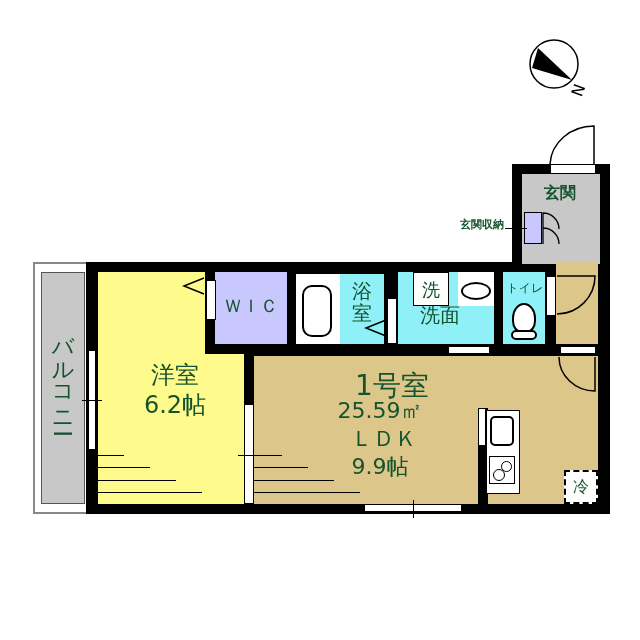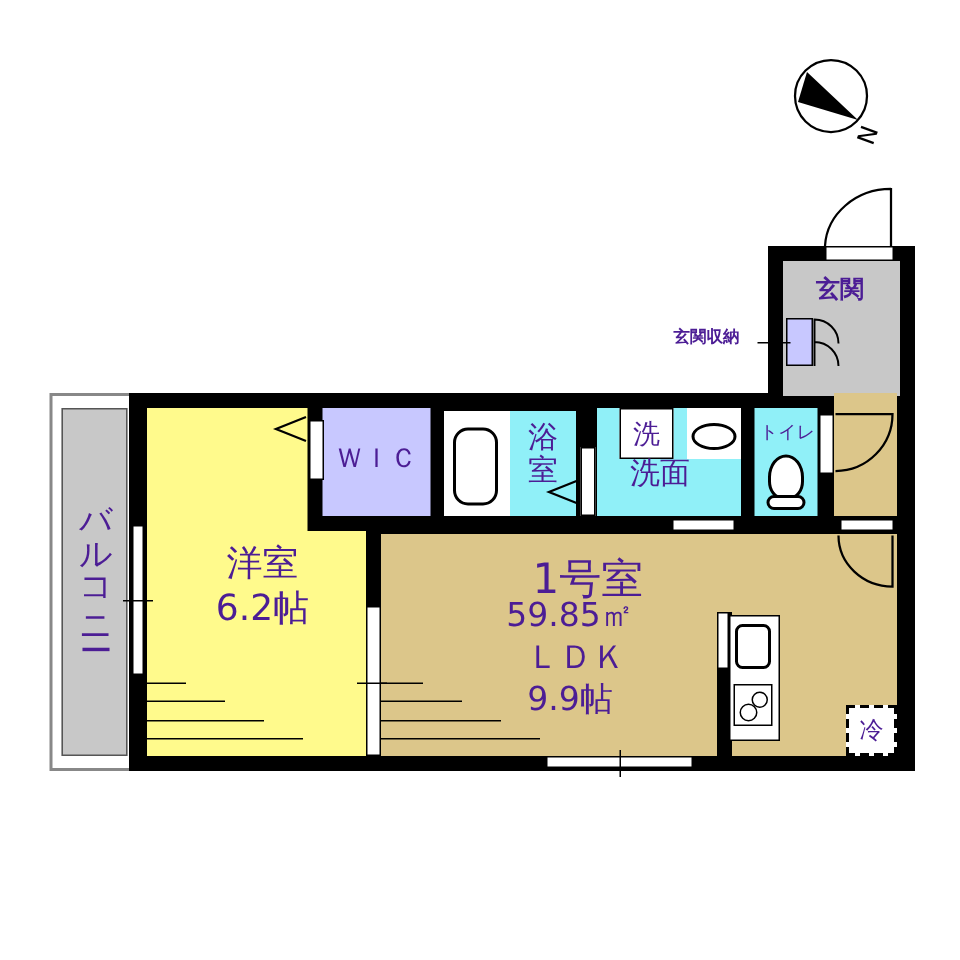--- a/index.html
+++ b/index.html
@@ -1,20 +1,20 @@
 <!DOCTYPE html>
 <html><head>
 <meta charset="utf-8">
 <style>
   html, body { margin:0; padding:0; background:#ffffff; }
   body { width:640px; height:640px; position:relative; overflow:hidden; font-family:"DejaVu Sans", sans-serif; }
   .abs { position:absolute; }
   .wall { position:absolute; background:#000; }
   .room { position:absolute; }
-  .lbl { position:absolute; color:#4c1d95; text-align:center; line-height:1.15; white-space:nowrap; }
+  .lbl { position:absolute; color:#14532d; text-align:center; line-height:1.15; white-space:nowrap; }
   .win { position:absolute; background:#fff; border:1px solid #000; box-sizing:border-box; }
 </style>
 </head>
 <body>
 
 <div class="abs" style="left:528px;top:38px;width:52px;height:60px;">
   <svg width="60" height="62" viewBox="0 0 60 62">
     <circle cx="26" cy="26" r="24" fill="#fff" stroke="#000" stroke-width="1.5"></circle>
     <path d="M10 10 L4 30 L44 42 Z" fill="#000"></path>
     <text x="44" y="58" font-size="16" font-family="DejaVu Sans, sans-serif" transform="rotate(-70 50 52)">N</text>
@@ -78,21 +78,21 @@
 <svg class="abs" style="left:556px;top:274px;" width="40" height="42">
     <path d="M1 40 A38 38 0 0 0 39 2 L1 2" fill="none" stroke="#000" stroke-width="1.5"></path>
   </svg>
 <div class="win" style="left:560px;top:346px;width:36px;height:8px;"></div>
 
 <div class="room" style="left:254px;top:356px;width:344px;height:148px;background:#dcc68a;"></div>
 <svg class="abs" style="left:558px;top:356px;" width="40" height="36">
     <path d="M1 1 A36 34 0 0 0 37 35 L37 1" fill="none" stroke="#000" stroke-width="1.5"></path>
   </svg>
 <div class="lbl" style="left:332px;top:370px;width:120px;font-size:28px;">1号室</div>
-<div class="lbl" style="left:320px;top:398px;width:120px;font-size:22px;">59.85㎡</div>
+<div class="lbl" style="left:320px;top:398px;width:120px;font-size:22px;">25.59㎡</div>
 <div class="lbl" style="left:324px;top:426px;width:120px;font-size:22px;">ＬＤＫ</div>
 <div class="lbl" style="left:320px;top:454px;width:120px;font-size:22px;">9.9帖</div>
 
 <div class="abs" style="left:254px;top:455px;width:28px;height:1px;background:#000;"></div>
 <div class="abs" style="left:254px;top:467px;width:54px;height:1px;background:#000;"></div>
 <div class="abs" style="left:254px;top:480px;width:80px;height:1px;background:#000;"></div>
 <div class="abs" style="left:254px;top:492px;width:106px;height:1px;background:#000;"></div>
 
 <div class="abs" style="left:249px;top:356px;width:2px;height:50px;border-left:2px dashed #000;"></div>
 <div class="win" style="left:244px;top:404px;width:10px;height:100px;"></div>
@@ -117,15 +117,15 @@
 <div class="room" style="left:522px;top:174px;width:78px;height:90px;background:#c8c8c8;"></div>
 <div class="lbl" style="left:530px;top:184px;width:60px;font-size:16px;font-weight:bold;">玄関</div>
 <div class="win" style="left:550px;top:164px;width:46px;height:10px;"></div>
 <svg class="abs" style="left:548px;top:124px;" width="50" height="42">
     <path d="M2 40 A44 40 0 0 1 46 2 L46 40" fill="none" stroke="#000" stroke-width="1.5"></path>
   </svg>
 <div class="room" style="left:524px;top:212px;width:18px;height:32px;background:#c8c8ff;border:1px solid #000;box-sizing:border-box;"></div>
 <svg class="abs" style="left:542px;top:212px;" width="20" height="34">
     <path d="M1 1 L1 32 M1 16 L1 1 A16 16 0 0 1 17 17 M1 16 A16 16 0 0 1 17 32" fill="none" stroke="#000" stroke-width="1.3"></path>
   </svg>
-<div class="lbl" style="left:438px;top:219px;width:66px;font-size:11px;font-weight:bold;text-align:center;">玄関収納</div>
+<div class="lbl" style="left:438px;top:219px;width:66px;font-size:11px;font-weight:bold;text-align:right;">玄関収納</div>
 <div class="abs" style="left:505px;top:228px;width:22px;height:1px;background:#000;"></div>
 <div class="room" style="left:556px;top:262px;width:42px;height:4px;background:#dcc68a;"></div>
 
 </body></html>

